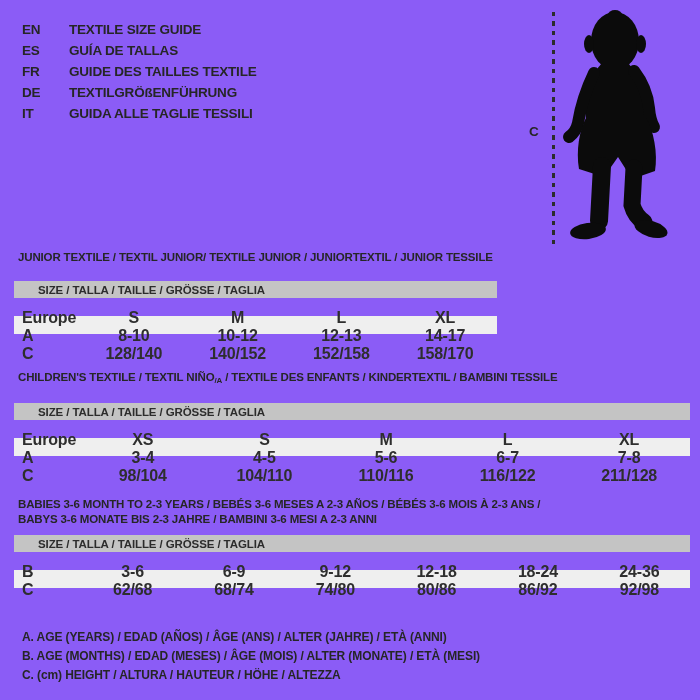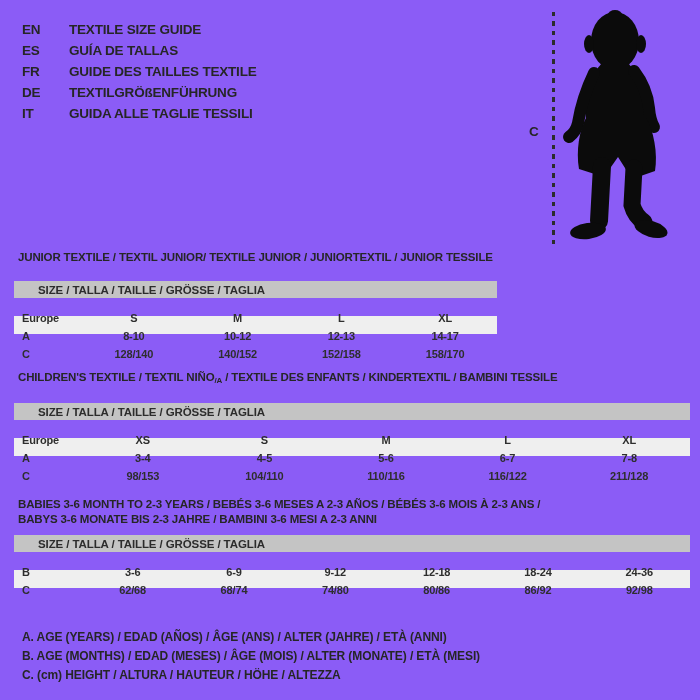--- a/index.html
+++ b/index.html
@@ -40,21 +40,21 @@
   .tbl-title.line2 { margin-top: 3px; }
   .sub { font-size: 8px; vertical-align: -2px; }
 
   .tbl { width: 100%; margin-top: 18px; }
   .sect-babies .tbl { margin-top: 10px; }
   .tbl-hdr { height: 17px; background: #c4c4c4; display: flex; align-items: center;
              padding-left: 24px; font-size: 11.5px; font-weight: 700;
              letter-spacing: -0.1px; color: #2c2c2c; }
   .tbl-row { display: flex; height: 18px; align-items: center; }
   .row-alt { background: #efefef; }
-  .cell { flex: 1; text-align: center; font-size: 11px; font-weight: 700;
+  .cell { flex: 1; text-align: center; font-size: 16px; font-weight: 700;
           letter-spacing: -0.15px; color: #2e2e2e; margin-top: 22px; }
   .cell.lbl { flex: 0 0 68px; text-align: left; padding-left: 8px; }
 
   
   .legend { position: absolute; left: 22px; top: 627px; }
   .legend-item { height: 19px; display: flex; align-items: center;
                  font-size: 12px; font-weight: 700; letter-spacing: -0.1px; color: #262626; }
 </style>
 </head>
 <body>
@@ -144,21 +144,21 @@
       <div class="tbl-row row-alt">
         <span class="cell lbl">A</span>
         <span class="cell">3-4</span>
         <span class="cell">4-5</span>
         <span class="cell">5-6</span>
         <span class="cell">6-7</span>
         <span class="cell">7-8</span>
       </div>
       <div class="tbl-row">
         <span class="cell lbl">C</span>
-        <span class="cell">98/153</span>
+        <span class="cell">98/104</span>
         <span class="cell">104/110</span>
         <span class="cell">110/116</span>
         <span class="cell">116/122</span>
         <span class="cell">211/128</span>
       </div>
     </div>
   </div>
 
   <div class="sect sect-babies">
     <div class="tbl-title">BABIES 3-6 MONTH TO 2-3 YEARS / BEBÉS 3-6 MESES A 2-3 AÑOS / BÉBÉS 3-6 MOIS À 2-3 ANS /</div>

